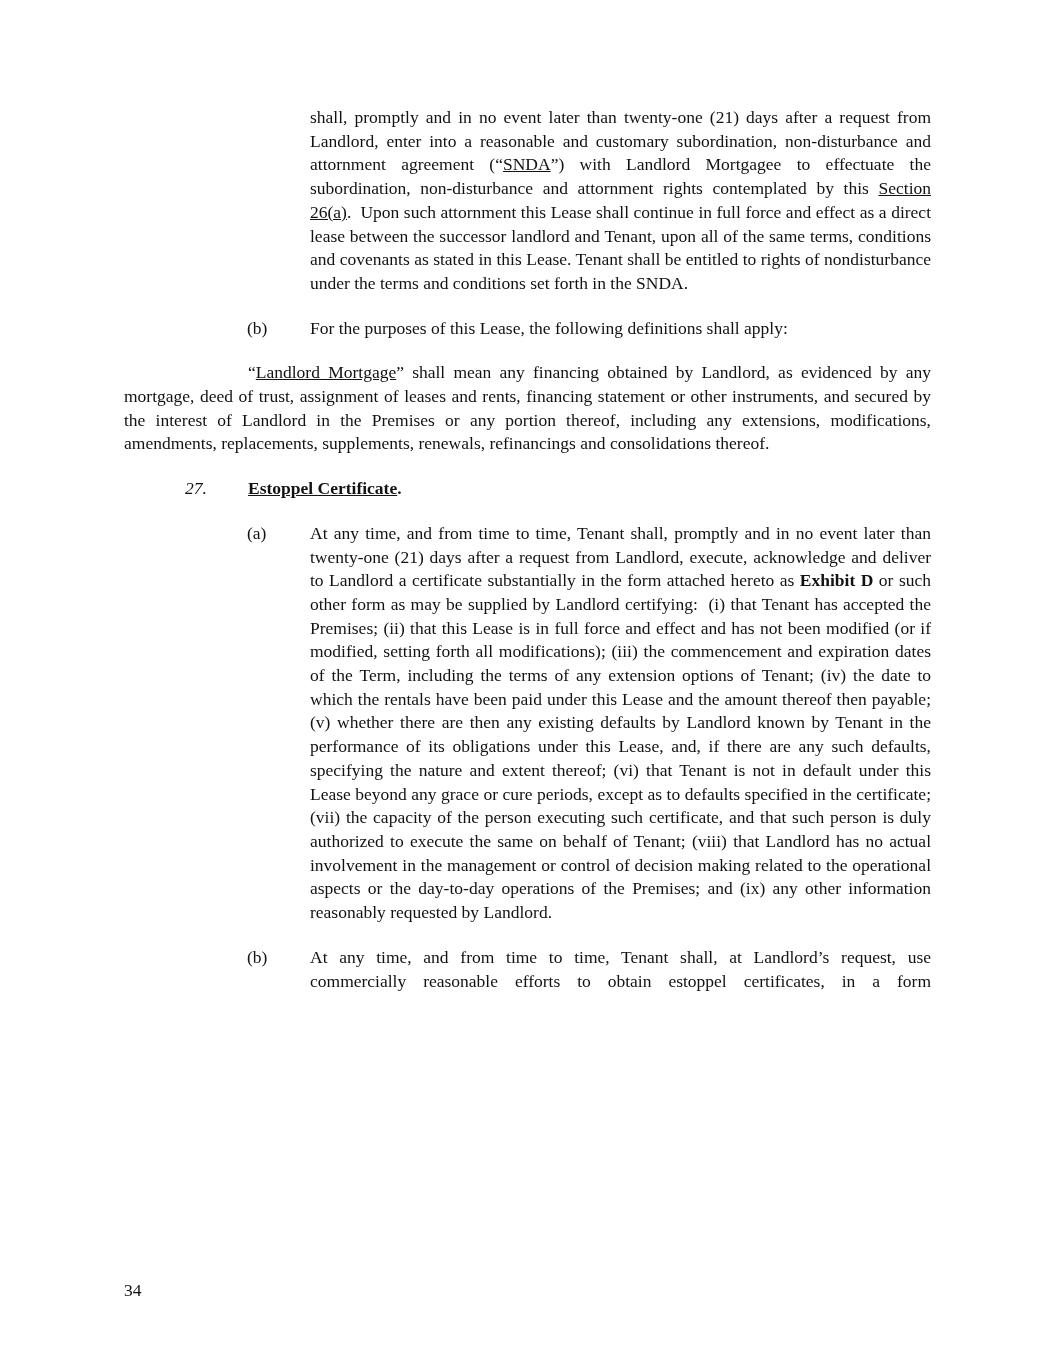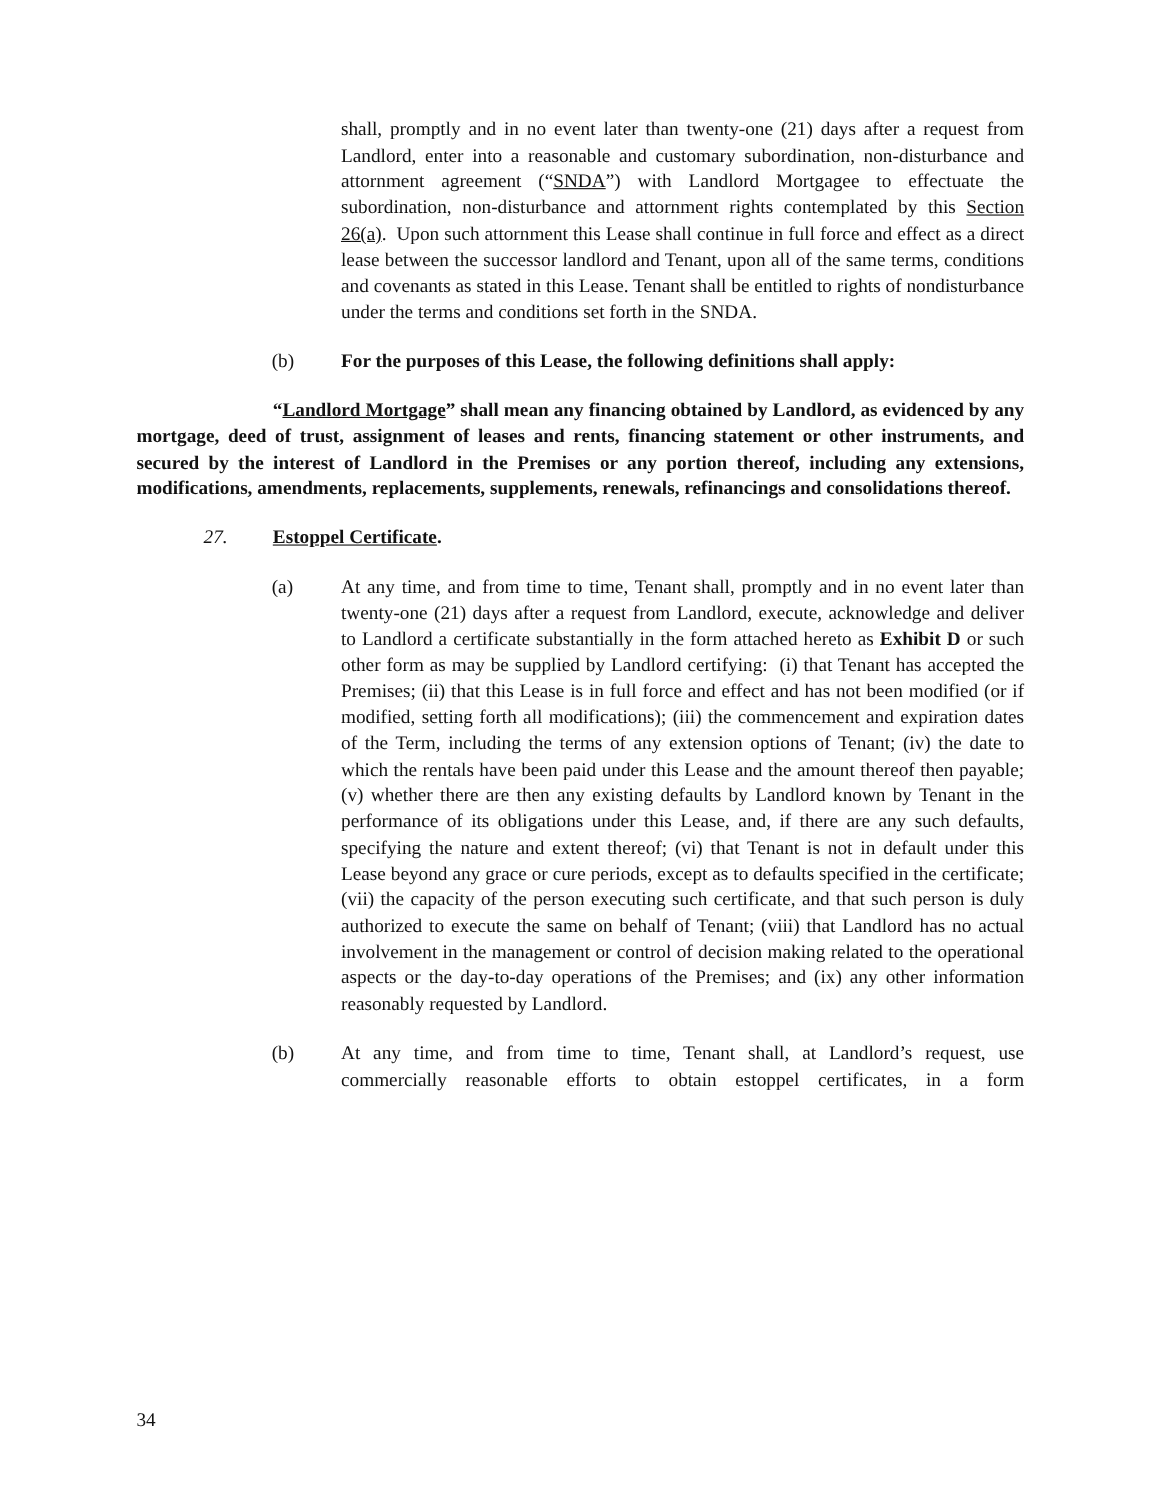--- a/index.html
+++ b/index.html
@@ -38,30 +38,28 @@
   }
   .list-marker {
     flex: 0 0 63px;
   }
   .list-text {
     flex: 1 1 auto;
     text-align: justify;
   }
   .list-text.no-justify {
     text-align: left;
-    font-weight: bold;
   }
   .list-text.justify-last {
     text-align-last: justify;
   }
   .def-para {
     width: 807px;
     text-align: justify;
     text-indent: 124px;
-    font-weight: bold;
   }
   .section-heading {
     display: flex;
     margin-left: 61px;
     width: 746px;
   }
   .section-number {
     flex: 0 0 63px;
     font-style: italic;
   }

